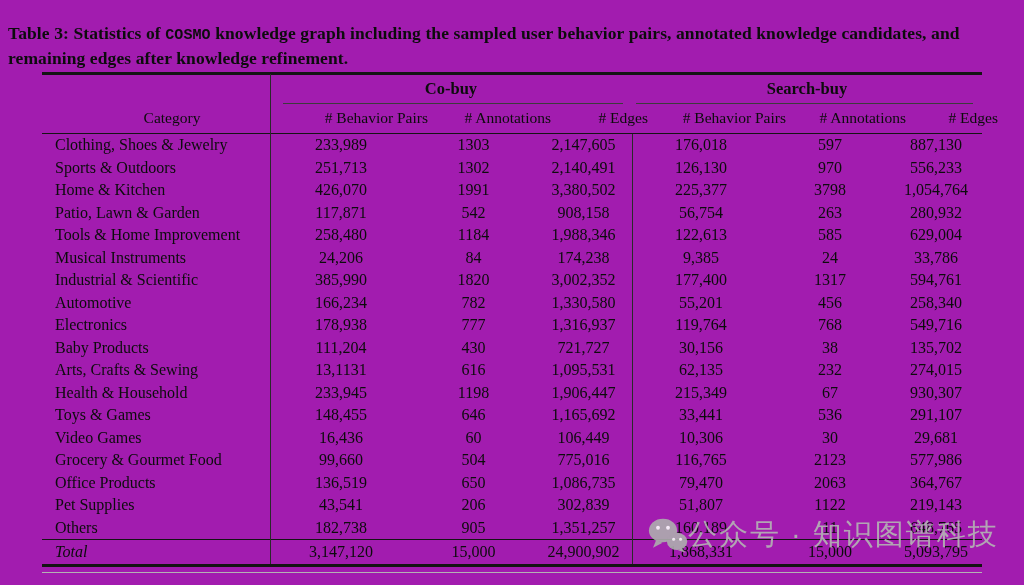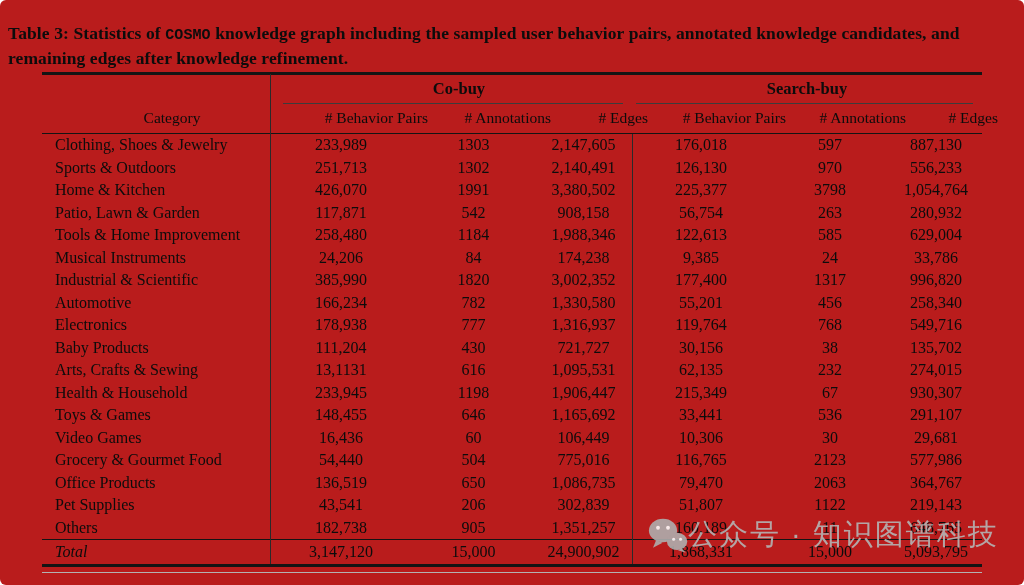--- a/index.html
+++ b/index.html
@@ -1,16 +1,16 @@
 <!DOCTYPE html>
 <html><head>
 <meta charset="utf-8">
 <style>
   html,body{margin:0;padding:0;background:#ffffff;width:1024px;height:585px;overflow:hidden;}
-  .page{position:relative;width:1024px;height:585px;background:#b91c1c;font-family:"Liberation Serif","DejaVu Serif",serif;color:#0c0c0c;border-radius:6px;}
+  .page{position:relative;width:1024px;height:585px;background:#a21caf;font-family:"Liberation Serif","DejaVu Serif",serif;color:#0c0c0c;}
 
   
   .caption{position:absolute;left:8px;top:4px;width:1010px;font-weight:bold;font-size:17.5px;line-height:23.5px;letter-spacing:0.1px;}
   .caption .tt{font-family:"Liberation Mono","DejaVu Sans Mono",monospace;font-size:15px;font-weight:bold;}
 
   
   .twrap{position:absolute;left:42px;top:72px;width:940px;height:505px;}
   .rule{position:absolute;background:#141414;}
   .toprule{left:0;top:0;width:940px;height:2.5px;}
   .midrule{left:0;top:60.5px;width:940px;height:1.5px;}
@@ -18,21 +18,21 @@
   .bottomrule{left:0;top:492px;width:940px;height:2.5px;}
   .echoline{left:0;top:500px;width:940px;height:1px;background:#b3b3b3;}
   .cmid{position:absolute;top:30.5px;height:1.1px;background:#3c3c3c;}
   .cmid.cobuy{left:241px;width:340px;}
   .cmid.searchbuy{left:594px;width:337px;}
   .vrule{position:absolute;width:1.2px;background:#2a2a2a;}
   .v1{left:227.5px;top:2px;height:490px;}
   .v2{left:589.5px;top:62px;height:430px;}
 
   .ghead{position:absolute;top:4px;height:26px;display:flex;align-items:center;justify-content:center;font-weight:bold;font-size:16.5px;}
-  .ghead.cobuy{left:228px;width:362px;padding-left:8px;}
+  .ghead.cobuy{left:228px;width:362px;}
   .ghead.searchbuy{left:590px;width:350px;}
 
   .cols7{display:grid;grid-template-columns:228px 142px 123px 97px 138px 120px 92px;}
   .colhead{position:absolute;left:16px;top:32px;width:940px;height:28px;}
   .colhead .cell{font-size:15.5px;line-height:28px;text-align:right;white-space:nowrap;}
 
   .tbody{position:absolute;left:0;top:62px;width:940px;}
   .trow{height:22.5px;}
   .cell{font-size:16px;line-height:22.5px;text-align:center;white-space:nowrap;overflow:hidden;}
   .cell.c0{text-align:left;padding-left:13px;}
@@ -128,21 +128,21 @@
           <div class="cell c5">24</div>
           <div class="cell c6">33,786</div>
         </div>
         <div class="trow cols7">
           <div class="cell c0">Industrial &amp; Scientific</div>
           <div class="cell c1">385,990</div>
           <div class="cell c2">1820</div>
           <div class="cell c3">3,002,352</div>
           <div class="cell c4">177,400</div>
           <div class="cell c5">1317</div>
-          <div class="cell c6">996,820</div>
+          <div class="cell c6">594,761</div>
         </div>
         <div class="trow cols7">
           <div class="cell c0">Automotive</div>
           <div class="cell c1">166,234</div>
           <div class="cell c2">782</div>
           <div class="cell c3">1,330,580</div>
           <div class="cell c4">55,201</div>
           <div class="cell c5">456</div>
           <div class="cell c6">258,340</div>
         </div>
@@ -195,21 +195,21 @@
           <div class="cell c0">Video Games</div>
           <div class="cell c1">16,436</div>
           <div class="cell c2">60</div>
           <div class="cell c3">106,449</div>
           <div class="cell c4">10,306</div>
           <div class="cell c5">30</div>
           <div class="cell c6">29,681</div>
         </div>
         <div class="trow cols7">
           <div class="cell c0">Grocery &amp; Gourmet Food</div>
-          <div class="cell c1">54,440</div>
+          <div class="cell c1">99,660</div>
           <div class="cell c2">504</div>
           <div class="cell c3">775,016</div>
           <div class="cell c4">116,765</div>
           <div class="cell c5">2123</div>
           <div class="cell c6">577,986</div>
         </div>
         <div class="trow cols7">
           <div class="cell c0">Office Products</div>
           <div class="cell c1">136,519</div>
           <div class="cell c2">650</div>

